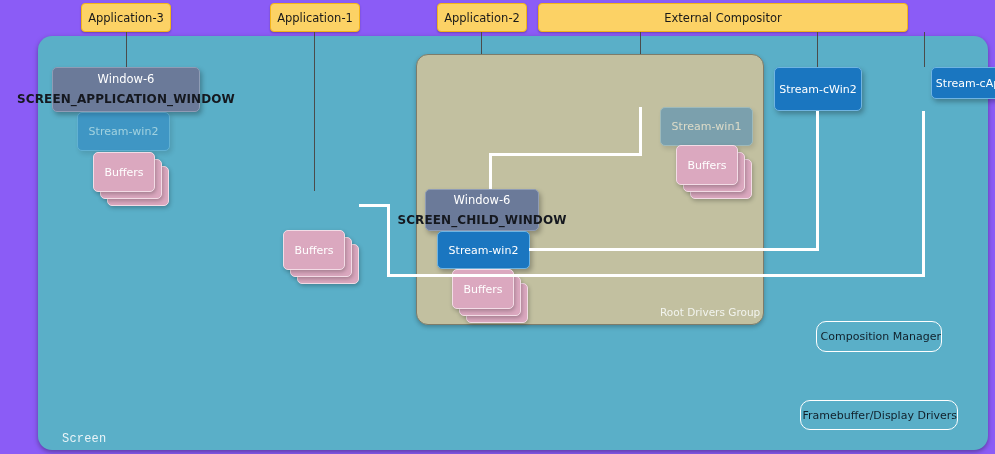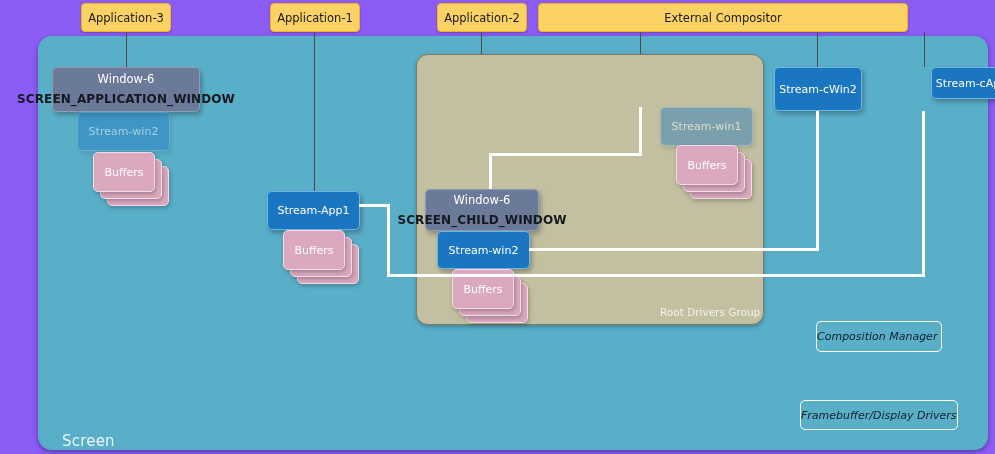--- a/index.html
+++ b/index.html
@@ -17,21 +17,21 @@
     box-shadow:0 1px 2px rgba(0,0,0,.25);
   }
 
   
   #screen{
     left:38px;top:36px;width:950px;height:414px;
     background:#5aafc8;border-radius:14px 14px 14px 14px;
     box-shadow:0 2px 5px rgba(0,0,0,.35);
   }
   #screen-label{
-    left:62px;top:432px;color:#eaf4f8;font-size:15px;letter-spacing:.2px;
+    left:62px;top:432px;color:#eaf4f8;font-size:12px;letter-spacing:.2px;font-family:Liberation Mono, monospace;
   }
 
   
   #rootgroup{
     left:416px;top:54px;width:348px;height:271px;
     background:#c2c0a0;border:1px solid #7d7c6a;border-radius:12px;
     box-shadow:0 2px 4px rgba(0,0,0,.25);
   }
   #rootgroup-label{
     left:660px;top:306px;color:#f2f4ee;font-size:10.5px;
@@ -61,24 +61,23 @@
     position:absolute;background:#dba8bf;border:1px solid #f3dce6;
     border-radius:5px;box-shadow:1px 2px 4px rgba(0,0,0,.25);
   }
   .bufstack .card.c3{left:14px;top:14px;}
   .bufstack .card.c2{left:7px;top:7px;}
   .bufstack .card.c1{left:0;top:0;display:flex;align-items:center;
     justify-content:center;color:#ffffff;font-size:11px;}
 
   
   .outline{
-    background:transparent;border:1px solid #ffffff;border-radius:5px;
+    background:transparent;border:1px solid #ffffff;border-radius:10px;
     color:#11202b;font-size:11px;display:flex;align-items:center;
-    justify-content:flex-start;
-    font-style:italic;
+    justify-content:flex-end;
   }
 
   
   .gline{background:#4b4b4b;}
   .wline{background:#ffffff;}
 </style>
 </head>
 <body>
 
 <div id="stage">
@@ -146,23 +145,20 @@
     <span>Stream-win2</span>
   </div>
   <div class="abs bufstack" style="left:452px;top:269px;width:78px;height:52px;">
     <div class="card c3" style="width:60px;height:38px;"></div>
     <div class="card c2" style="width:60px;height:38px;"></div>
     <div class="card c1" style="width:60px;height:38px;">
       <span>Buffers</span>
     </div>
   </div>
 
-  <div class="abs stream" style="left:267px;top:191px;width:93px;height:39px;">
-    <span>Stream-App1</span>
-  </div>
   <div class="abs bufstack" style="left:283px;top:230px;width:78px;height:52px;">
     <div class="card c3" style="width:60px;height:38px;"></div>
     <div class="card c2" style="width:60px;height:38px;"></div>
     <div class="card c1" style="width:60px;height:38px;">
       <span>Buffers</span>
     </div>
   </div>
 
   <div class="abs stream" style="left:774px;top:67px;width:88px;height:44px;">
     <span>Stream-cWin2</span>

